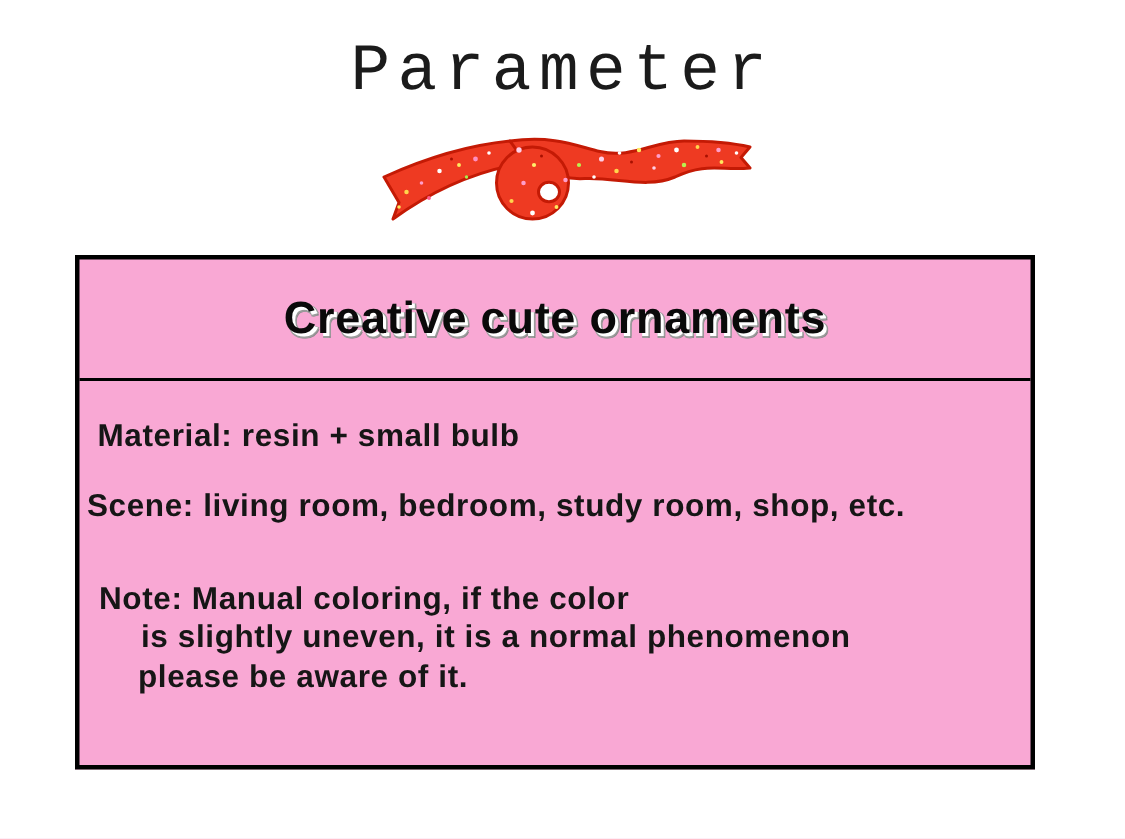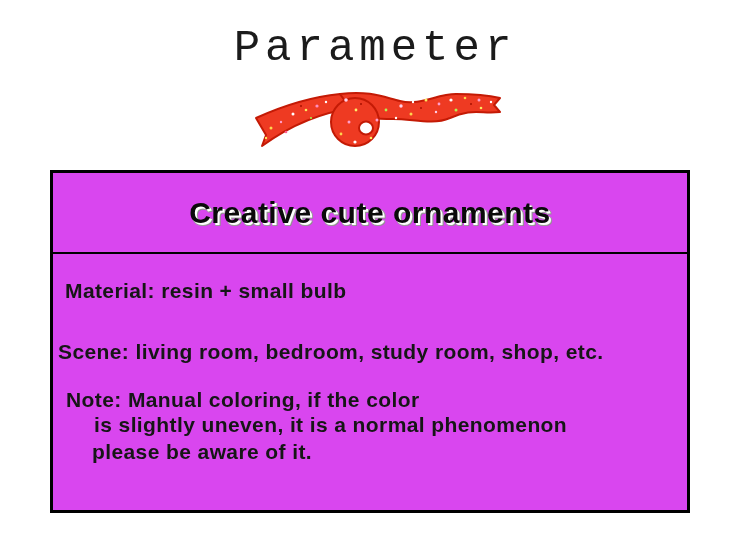--- a/index.html
+++ b/index.html
@@ -38,21 +38,21 @@
   }
 
   
   .card {
     position: absolute;
     left: 50px;
     top: 170px;
     width: 640px;
     height: 343px;
     border: 3px solid #000000;
-    background: #d946ef;
+    background: #f9a8d4;
   }
   .card-header {
     height: 81px;
     border-bottom: 2px solid #000000;
     display: flex;
     align-items: center;
     justify-content: center;
   }
   .card-title {
     font-family: "Liberation Sans", sans-serif;
@@ -74,21 +74,21 @@
     position: absolute;
     font-family: "Liberation Sans", sans-serif;
     font-weight: 700;
     font-size: 21px;
     line-height: 26px;
     letter-spacing: 0.4px;
     color: #161616;
     white-space: nowrap;
   }
   .line-material { left: 12px;  top: 24px;  }
-  .line-scene    { left: 5px;   top: 85px;  }
+  .line-scene    { left: 5px;   top: 71px;  }
   .line-note1    { left: 13px;  top: 133px; }
   .line-note2    { left: 41px;  top: 158px; }
   .line-note3    { left: 39px;  top: 185px; }
 </style>
 </head>
 <body>
 
 <div class="page">
 
   <h1 class="title">Parameter</h1>

